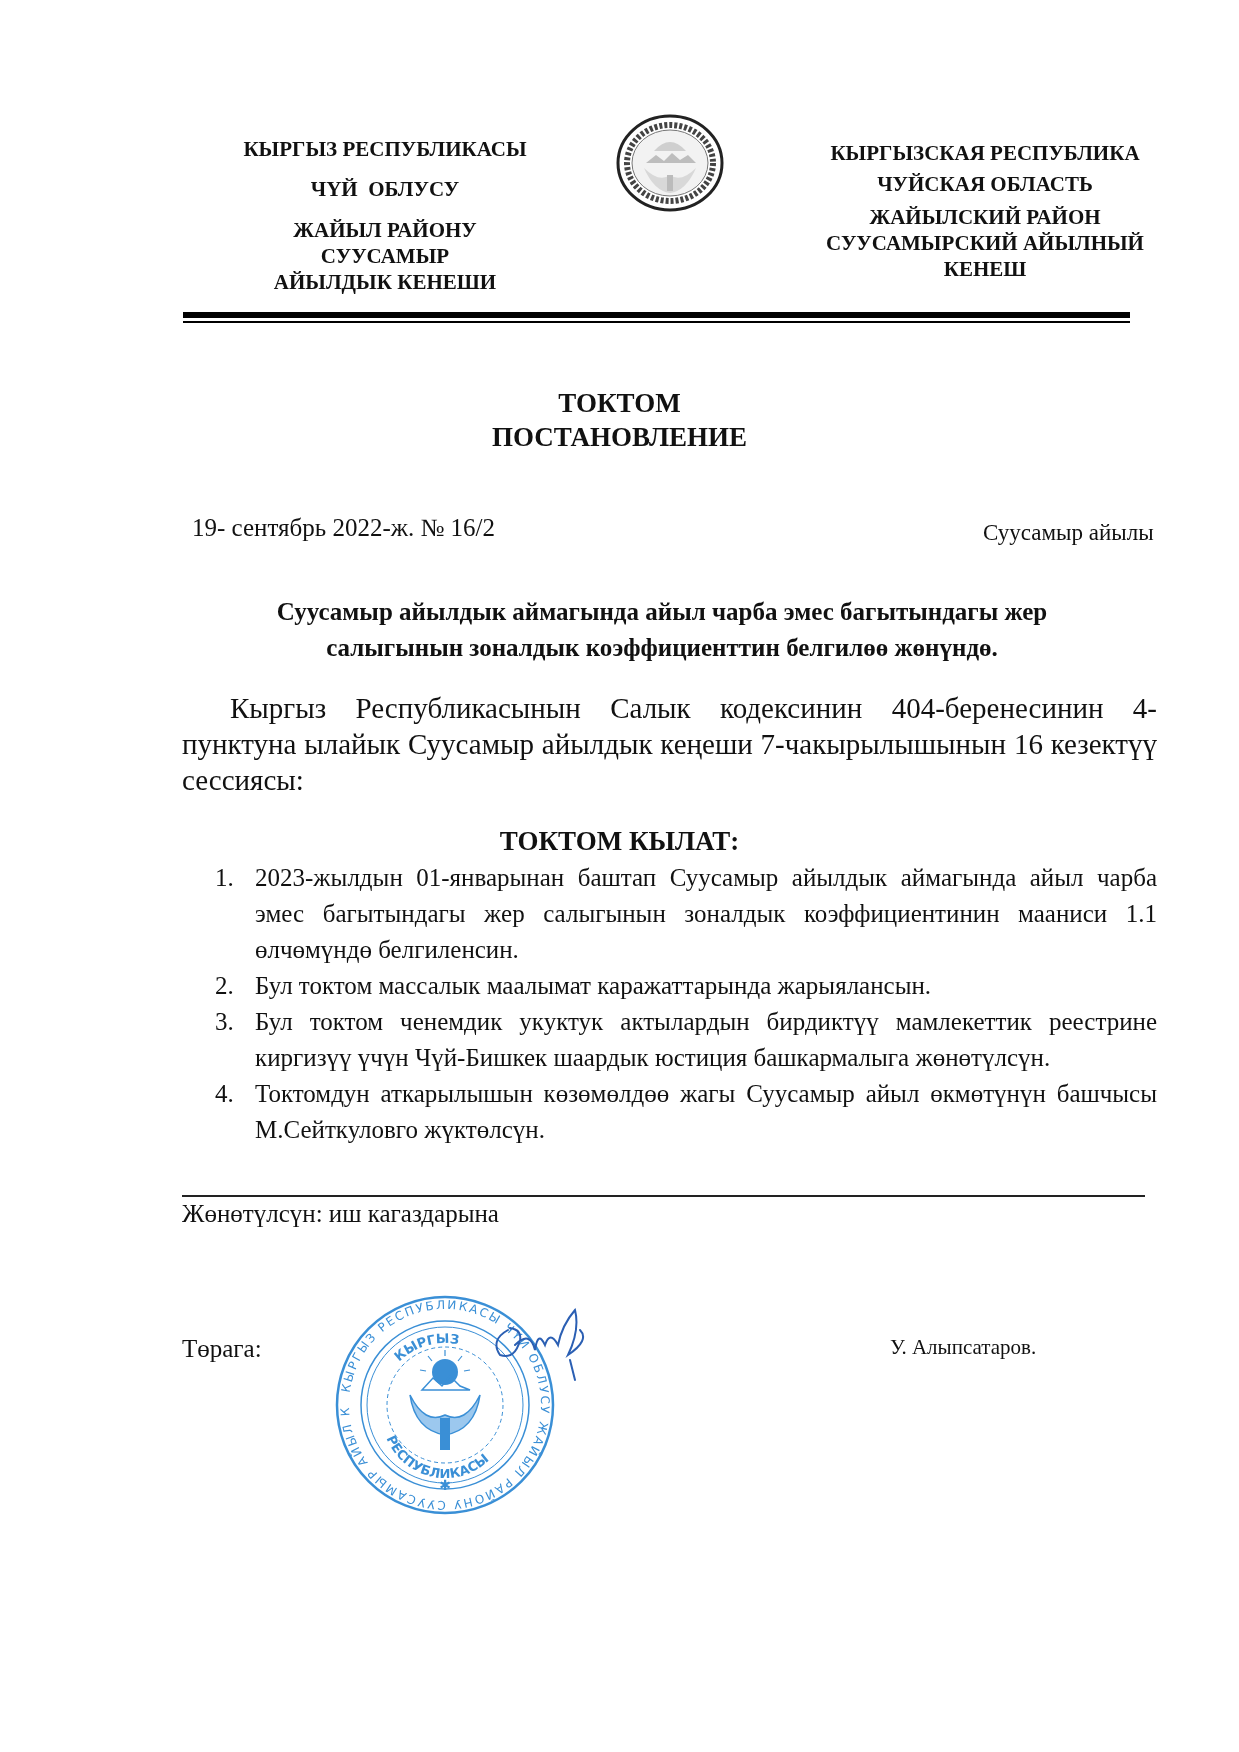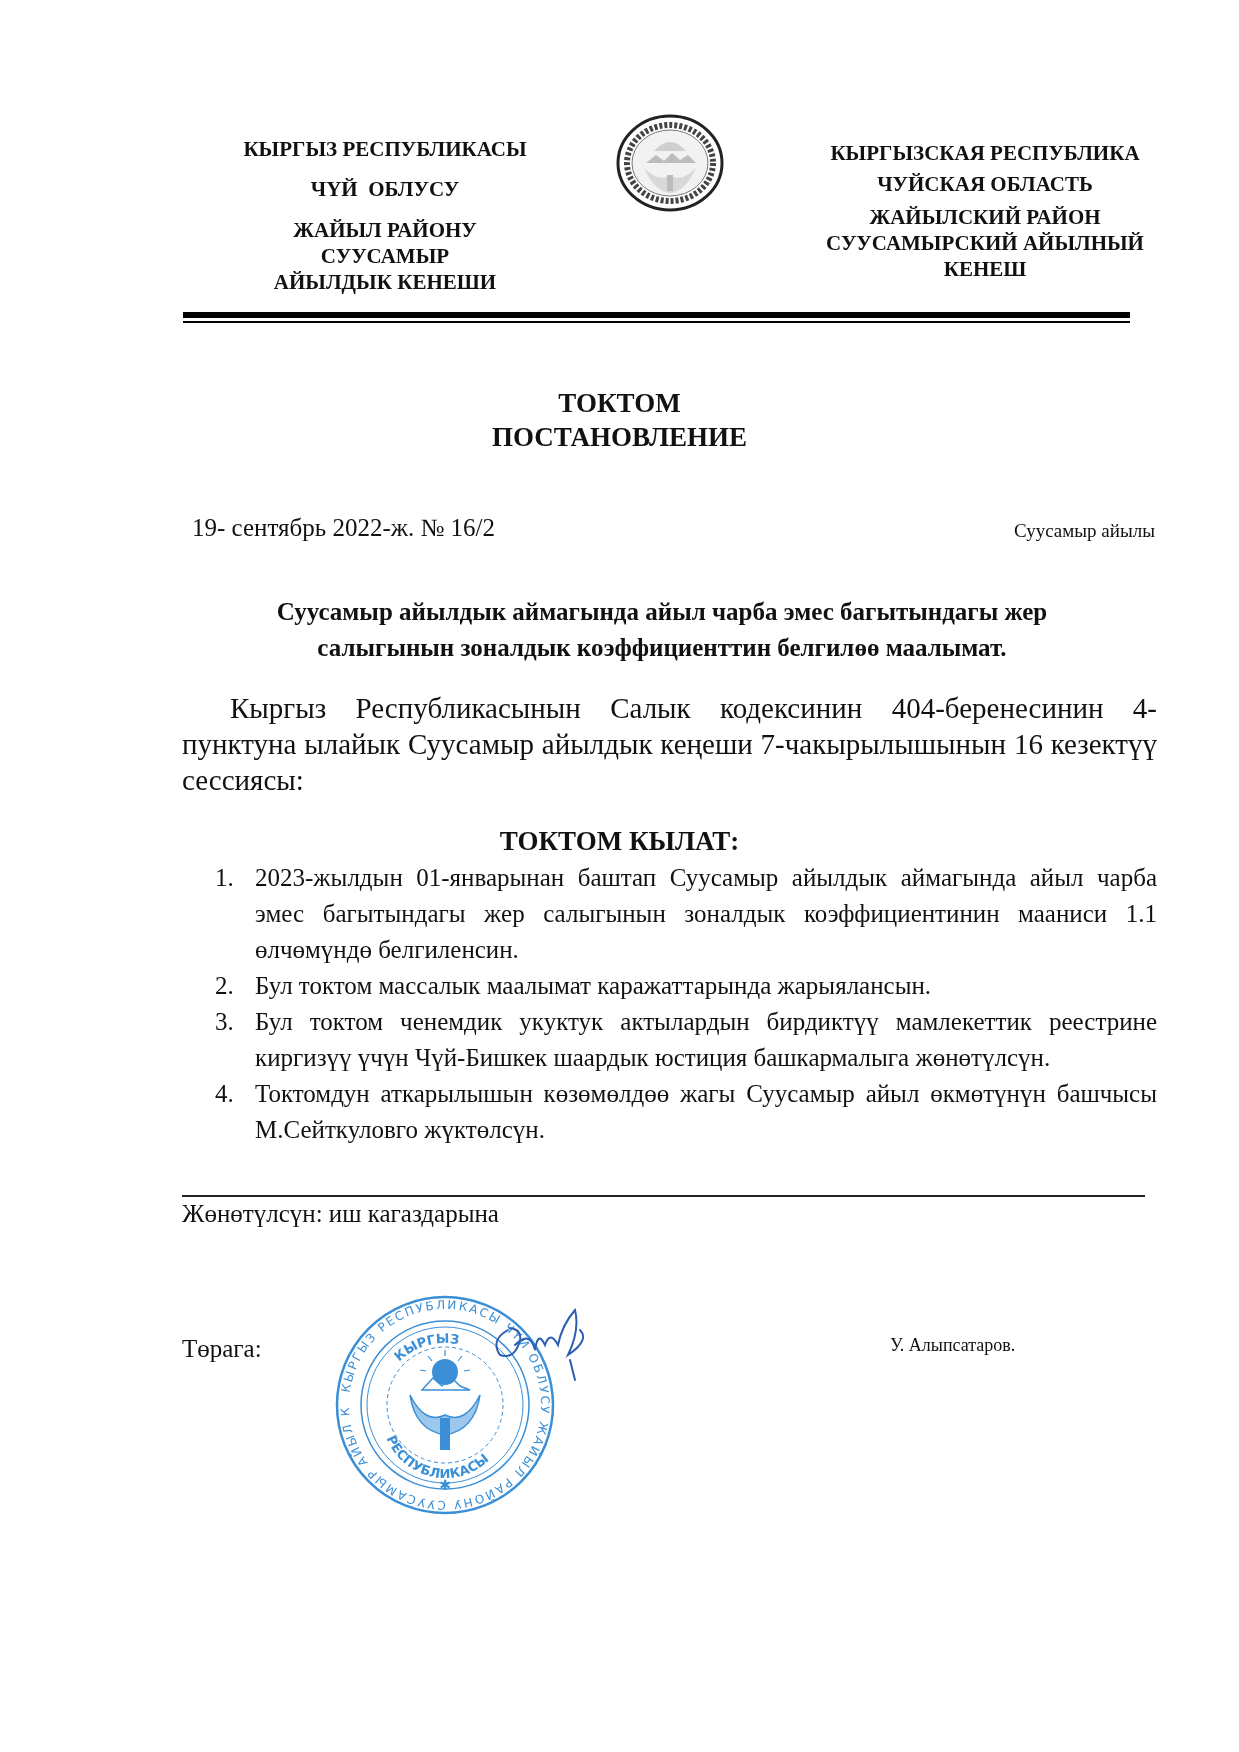--- a/index.html
+++ b/index.html
@@ -24,21 +24,21 @@
   .rule-thick { left: 183px; top: 312px; width: 947px; height: 6px; background: #000; }
   .rule-thin { left: 183px; top: 321px; width: 947px; height: 2px; background: #000; }
 
   
   .title { left: 0; width: 1339px; text-align: center; font-weight: bold; font-size: 27px; line-height: 34px; }
   .title1 { top: 386px; left: 0; width: 1339px; }
   .title2 { top: 420px; left: 0; width: 1339px; }
 
   
   .dateline { left: 192px; top: 514px; font-size: 25px; text-align: right; }
-  .place { left: 1014px; top: 520px; font-size: 19px; }
+  .place { left: 983px; top: 520px; font-size: 23px; }
 
   
   .subject { left: 182px; width: 960px; top: 594px; text-align: center; font-weight: bold; font-size: 25px; line-height: 36px; }
 
   
   .preamble { left: 182px; width: 975px; top: 690px; font-size: 29px; line-height: 36px; text-align: justify; text-indent: 48px; }
 
   
   .resolves { left: 0; width: 1339px; top: 826px; text-align: center; font-weight: bold; font-size: 27px; }
 
@@ -46,21 +46,21 @@
   .list { left: 215px; width: 942px; top: 860px; font-size: 25px; line-height: 36px; margin: 0; padding: 0; list-style: none; }
   .list li { position: relative; padding-left: 40px; text-align: justify; }
   .list li .num { position: absolute; left: 0; top: 0; }
 
   
   .divider { left: 182px; top: 1195px; width: 963px; height: 2px; background: #222; }
 
   .sendto { left: 182px; top: 1200px; font-size: 25px; }
 
   .chair-label { left: 182px; top: 1335px; font-size: 25px; }
-  .chair-name { left: 890px; top: 1335px; font-size: 18px; }
+  .chair-name { left: 890px; top: 1335px; font-size: 21px; }
 
   .stamp { left: 330px; top: 1290px; width: 230px; height: 230px; }
   .signature { left: 480px; top: 1300px; width: 130px; height: 90px; }
 </style>
 </head>
 <body>
 
 <div class="hdr hdr-left">
   <div class="l l1">КЫРГЫЗ РЕСПУБЛИКАСЫ</div>
   <div class="l" style="white-space:pre;">ЧҮЙ  ОБЛУСУ</div>
@@ -95,21 +95,21 @@
 <div class="abs rule-thin"></div>
 
 <div class="abs title title1" style="width:1339px;left:-50px;">ТОКТОМ</div>
 <div class="abs title title2" style="width:1339px;left:-50px;">ПОСТАНОВЛЕНИЕ</div>
 
 <div class="abs dateline">19- сентябрь 2022-ж. № 16/2</div>
 <div class="abs place">Суусамыр айылы</div>
 
 <div class="abs subject">
   <div>Суусамыр айылдык аймагында айыл чарба эмес багытындагы жер</div>
-  <div>салыгынын зоналдык коэффициенттин белгилөө маалымат.</div>
+  <div>салыгынын зоналдык коэффициенттин белгилөө жөнүндө.</div>
 </div>
 
 <div class="abs preamble">Кыргыз Республикасынын Салык кодексинин 404-беренесинин 4-пунктуна ылайык Суусамыр айылдык кеңеши 7-чакырылышынын 16 кезектүү сессиясы:</div>
 
 <div class="abs resolves" style="left:-50px;">ТОКТОМ КЫЛАТ:</div>
 
 <ol class="abs list">
   <li>
     <span class="num">1.</span>
     <span>2023-жылдын 01-январынан баштап Суусамыр айылдык аймагында айыл чарба эмес багытындагы жер салыгынын зоналдык коэффициентинин мааниси 1.1 өлчөмүндө белгиленсин.</span>

